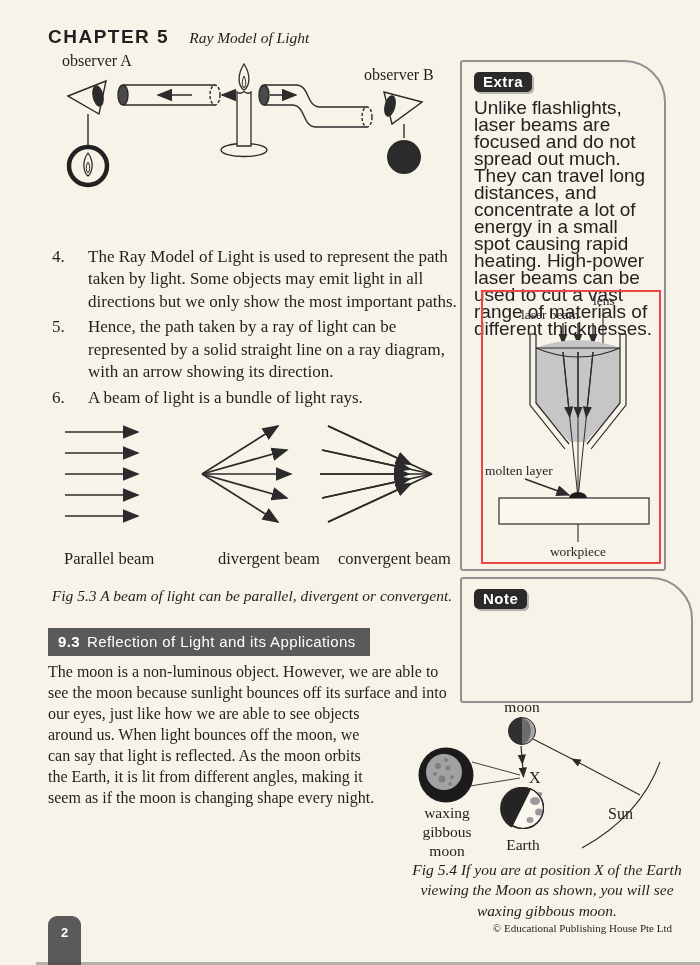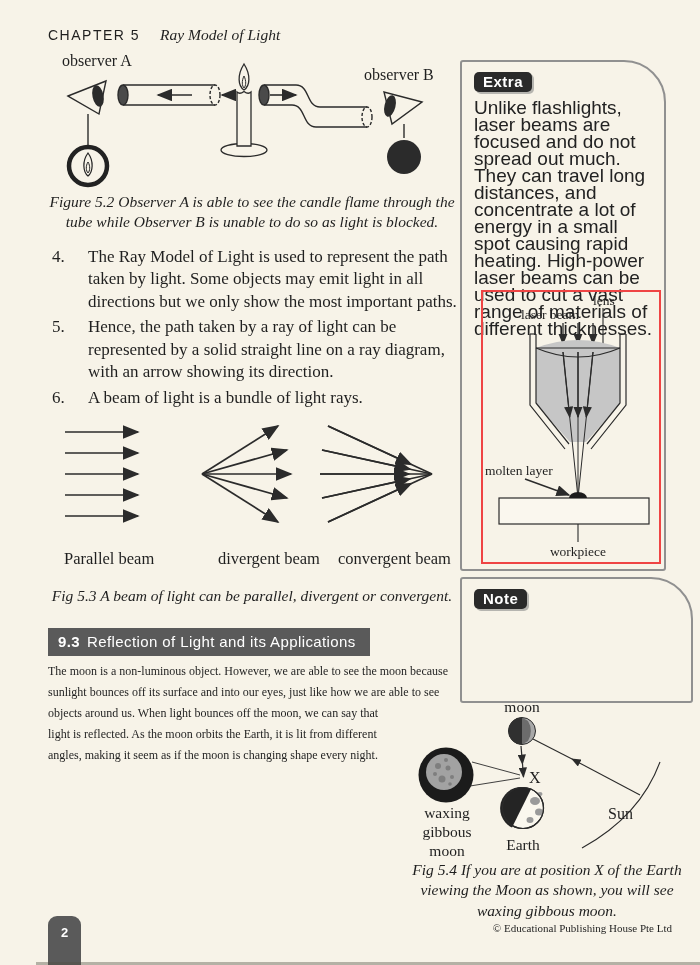--- a/index.html
+++ b/index.html
@@ -5,21 +5,21 @@
   html,body { margin:0; padding:0; }
   .page {
     position:relative; width:700px; height:965px; overflow:hidden;
     background:#f7f3e8; color:#1f1f1f;
     font-family:"Liberation Serif", serif;
   }
   .abs { position:absolute; }
 
   
   .chapter-header { left:48px; top:26px; white-space:nowrap; }
-  .chapter-label { font-family:"Liberation Sans", sans-serif; font-weight:normal; font-size:14px; letter-spacing:1.5px; }
+  .chapter-label { font-family:"Liberation Sans", sans-serif; font-weight:bold; font-size:19px; letter-spacing:1.5px; }
   .chapter-title { font-style:italic; font-size:15.5px; margin-left:16px; }
 
   
   .caption { font-style:italic; font-size:15.5px; text-align:center; line-height:1.32; }
   .cap52 { left:40px; top:192px; width:424px; }
   .cap53 { left:40px; top:586px; width:424px; }
   .cap54 { left:398px; top:860px; width:298px; }
 
   
   .ray-list { left:52px; top:246px; width:410px; }
@@ -29,21 +29,21 @@
 
   
   .section-bar {
     left:48px; top:628px; background:#5a5a5a; color:#fff;
     font-family:"Liberation Sans", sans-serif; font-size:15px;
     padding:5px 14px 6px 10px; letter-spacing:.4px; white-space:nowrap;
   }
   .section-num { font-weight:bold; margin-right:7px; }
 
   
-  .moon-para { left:48px; top:661px; width:410px; font-size:12px; line-height:21px; }
+  .moon-para { left:48px; top:661px; width:410px; font-size:16px; line-height:21px; }
   .moon-wrap-spacer { float:right; width:74px; height:160px; shape-outside: inset(46px 0 0 0); }
 
   
   .round-box { border:2px solid #909090; border-radius:3px 42px 3px 3px; background:transparent; }
   .extra-box { left:460px; top:60px; width:202px; height:507px; }
   .note-box  { left:460px; top:577px; width:229px; height:122px; }
   .bubble-label {
     display:inline-block; margin:10px 0 0 12px; background:#2a2a2a; color:#fff;
     font-family:"Liberation Sans", sans-serif; font-weight:bold; font-size:15px;
     padding:1px 9px 2px; border-radius:5px; letter-spacing:.5px;
@@ -133,21 +133,20 @@
 
     <g stroke="#2b2b2b" fill="none" stroke-width="1.4">
       <polygon points="374,52 336,42 344,74" fill="#f7f3e8"></polygon>
       <ellipse cx="342" cy="56" rx="5.5" ry="11" transform="rotate(14 342 56)" fill="#2b2b2b" stroke="none"></ellipse>
       <line x1="356" y1="74" x2="356" y2="88"></line>
     </g>
 
     <circle cx="356" cy="107" r="17" fill="#2b2b2b"></circle>
   </svg>
 
-  <div class="abs caption cap52">Figure 5.2 Observer A is able to see the candle flame through the tube while Observer B is unable to do so as light is blocked.</div>
 
   <div class="abs ray-list">
     <div class="ray-item">
       <div class="ray-num">4.</div>
       <div class="ray-text">The Ray Model of Light is used to represent the path taken by light. Some objects may emit light in all directions but we only show the most important paths.</div>
     </div>
     <div class="ray-item">
       <div class="ray-num">5.</div>
       <div class="ray-text">Hence, the path taken by a ray of light can be represented by a solid straight line on a ray diagram, with an arrow showing its direction.</div>
     </div>

